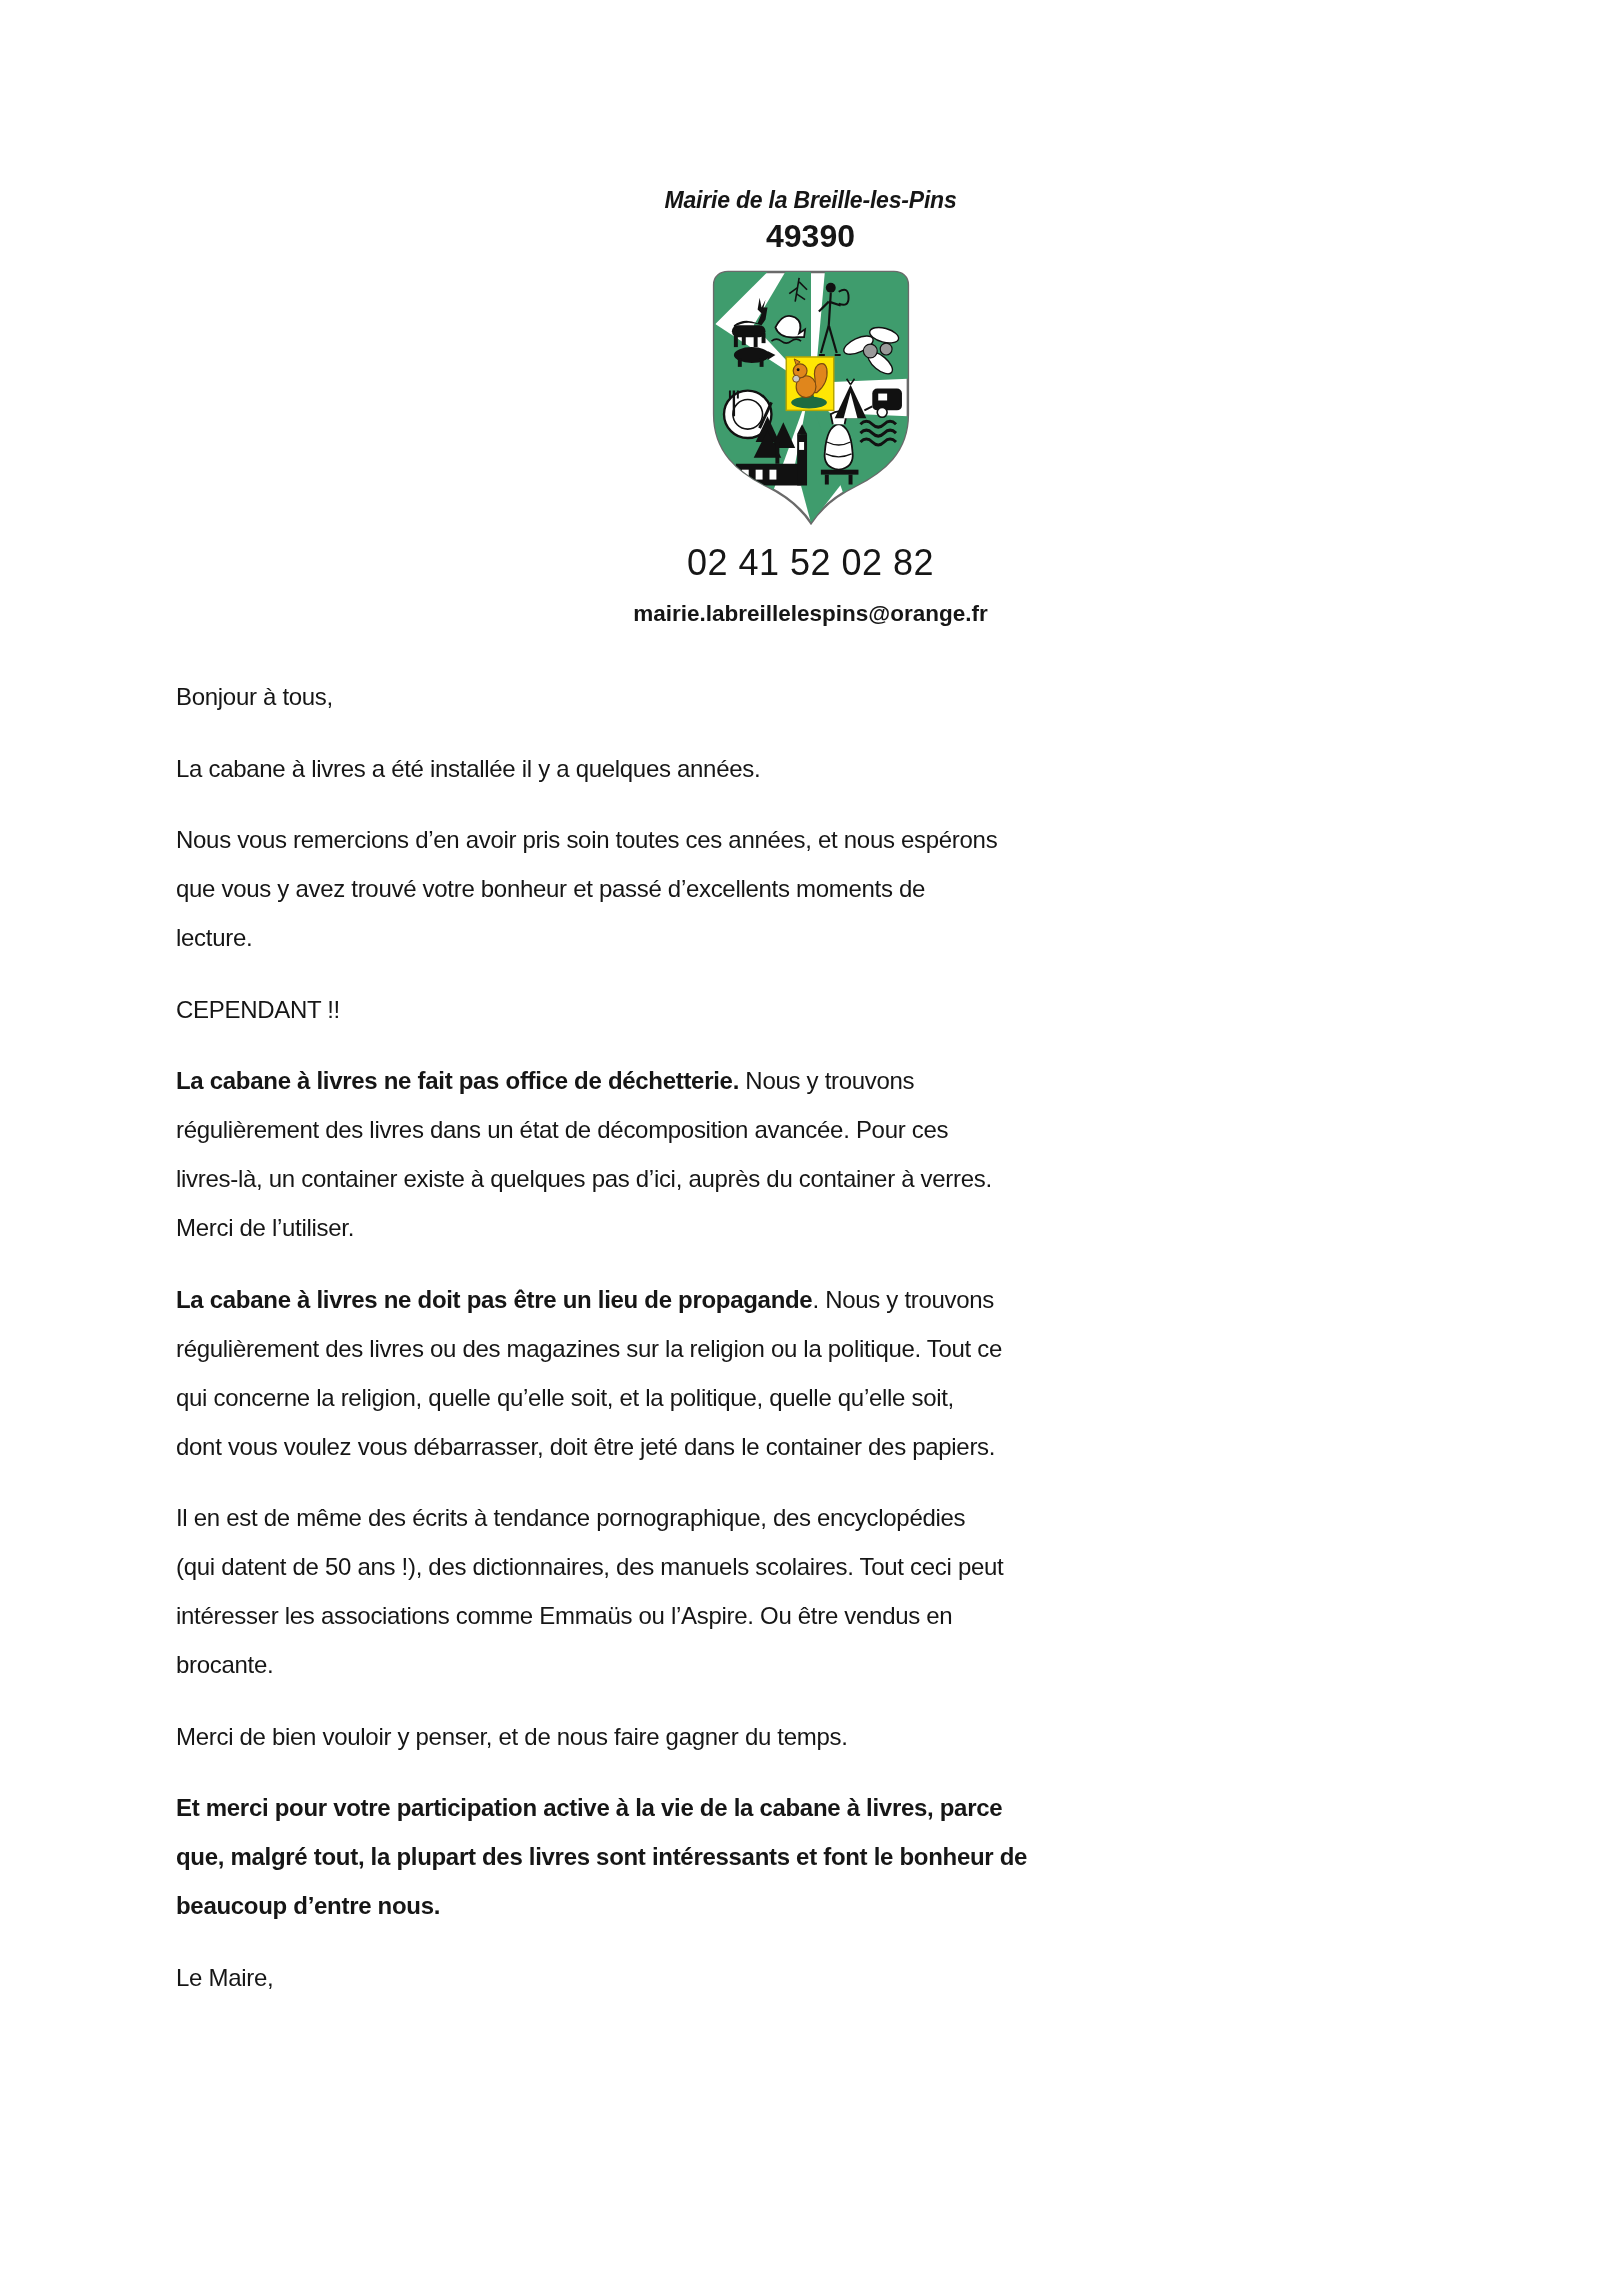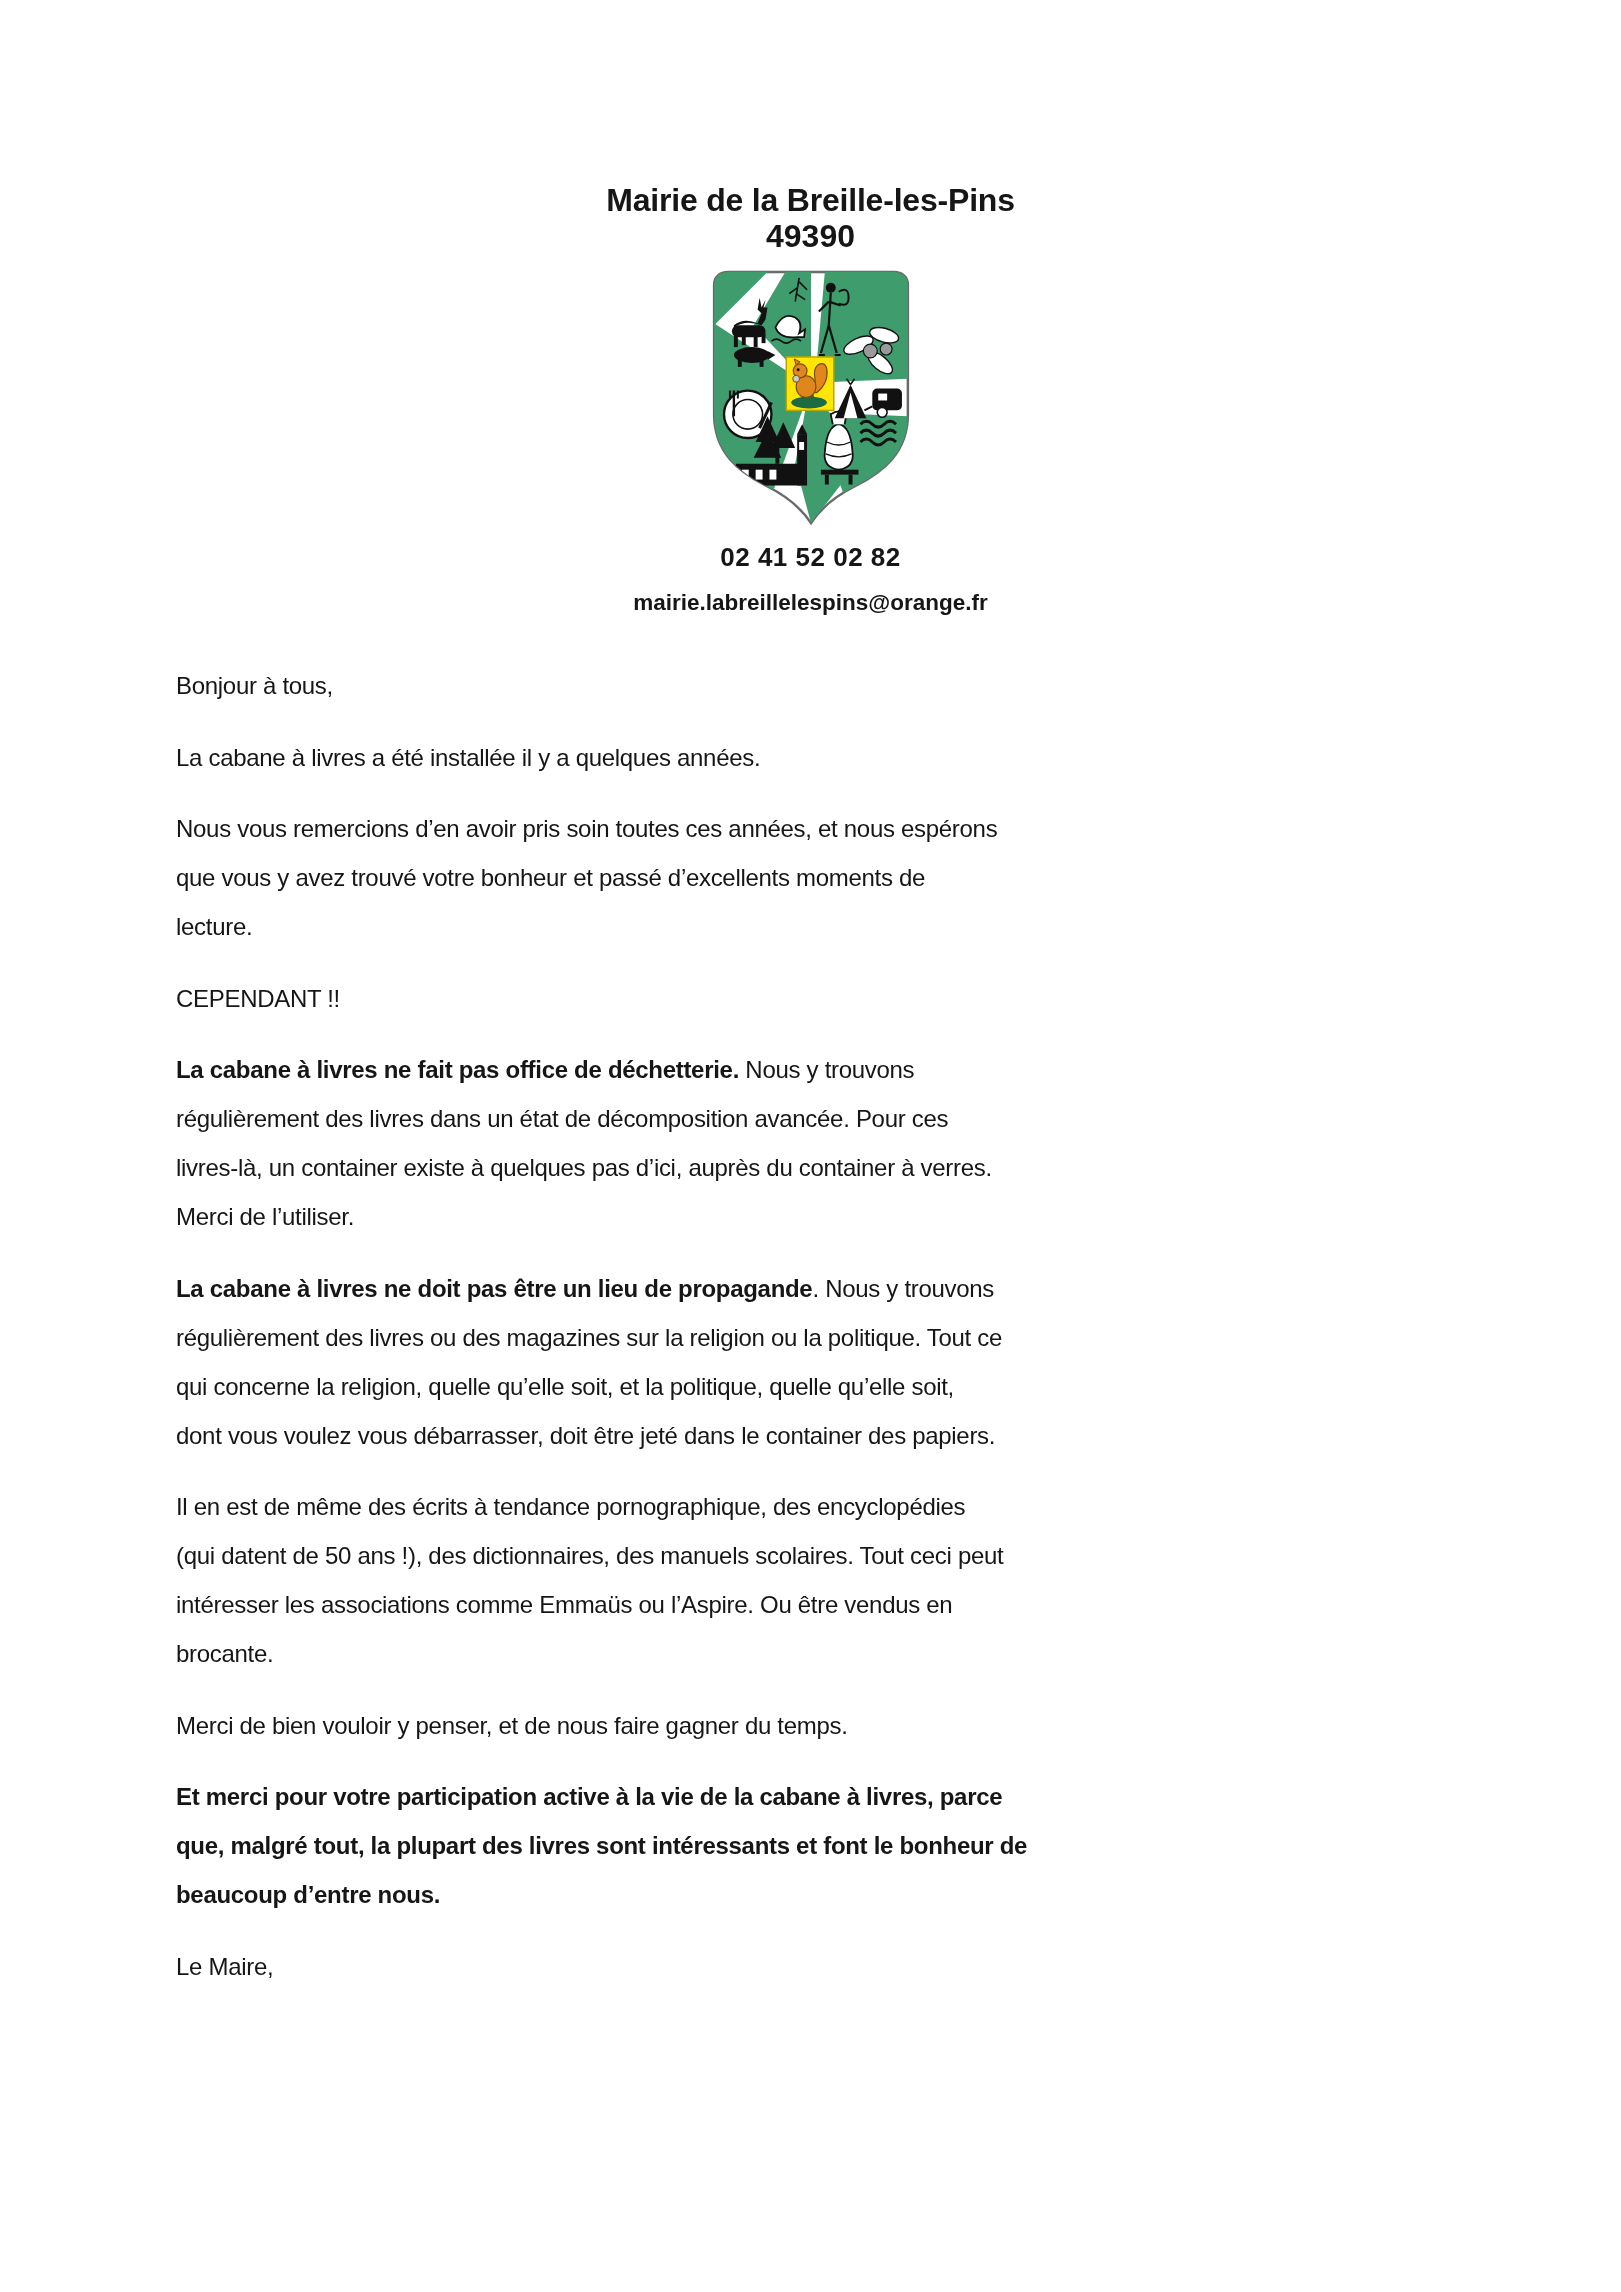--- a/index.html
+++ b/index.html
@@ -17,34 +17,35 @@
     overflow:hidden;
     position:relative;
   }
   .page{width:1621px;height:2293px;background:#fff;}
   .header{
     text-align:center;
     padding-top:182px;
   }
   .org-name{
     font-weight:bold;
-    font-size:32px;
+    font-size:23px;
     line-height:36px;
     letter-spacing:-0.2px;
+    font-style:italic;
   }
   .postal{
     font-weight:bold;
     font-size:32px;
     line-height:36px;
   }
   .crest-wrap{margin-top:13.7px;}
   .crest-wrap svg{display:inline-block;}
   .phone{
-    font-weight:bold;
-    font-size:26px;
+    font-weight:normal;
+    font-size:36px;
     margin-top:9.8px;
     letter-spacing:0.5px;
   }
   .email{
     font-weight:bold;
     font-size:22.5px;
     margin-top:17px;
   }
   .letter{
     padding:45px 176px 0 176px;

